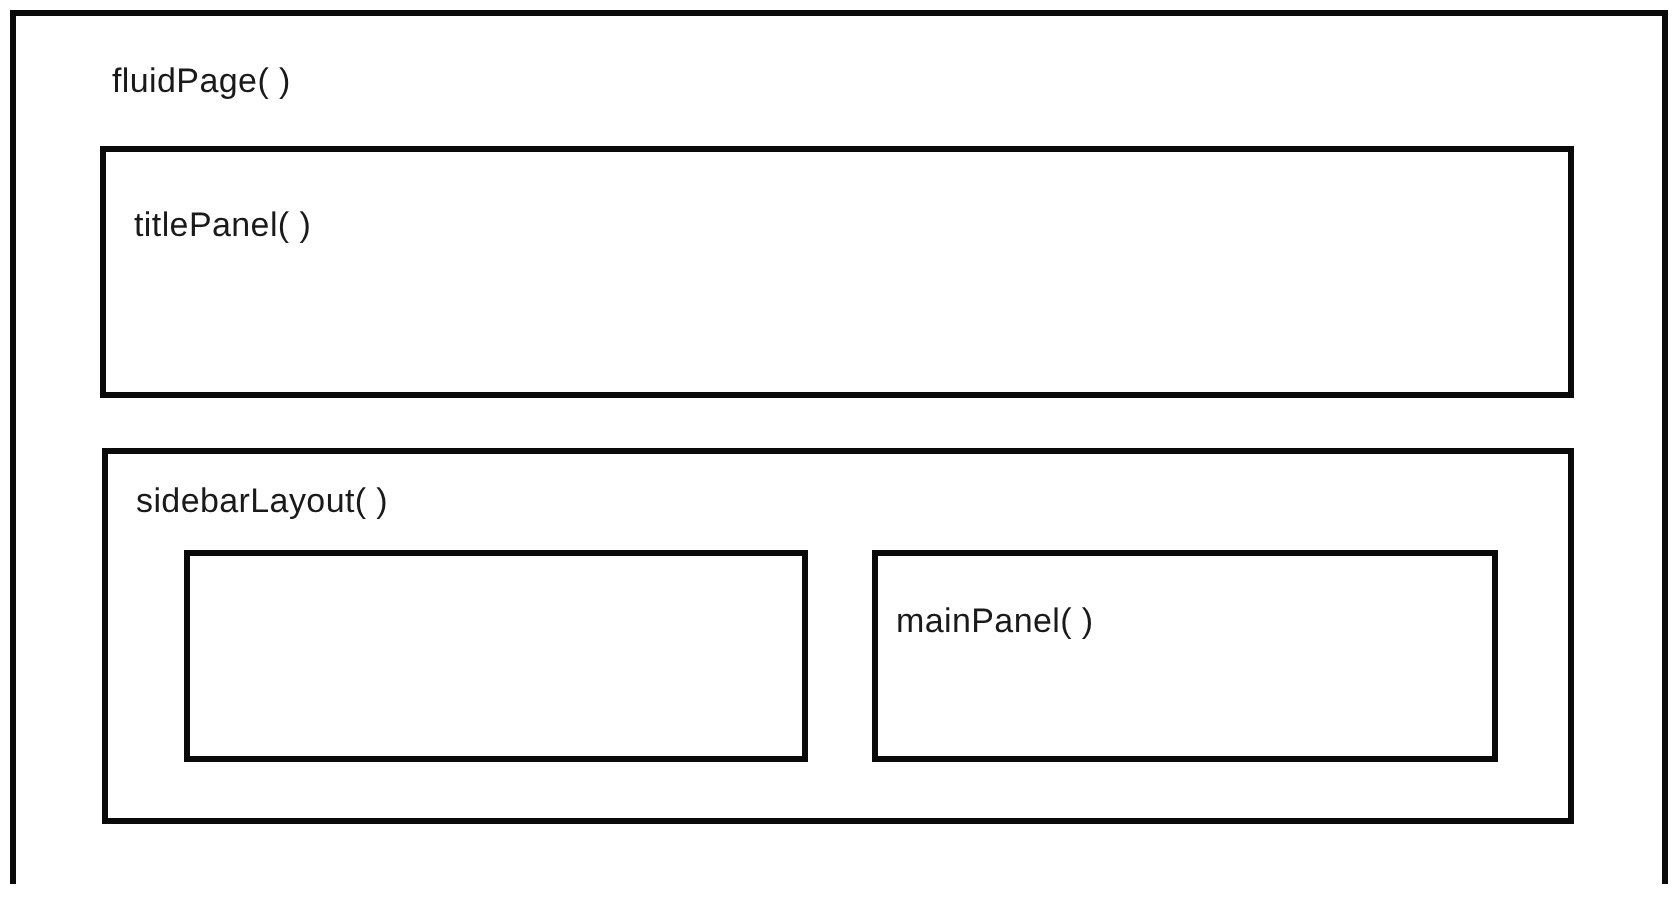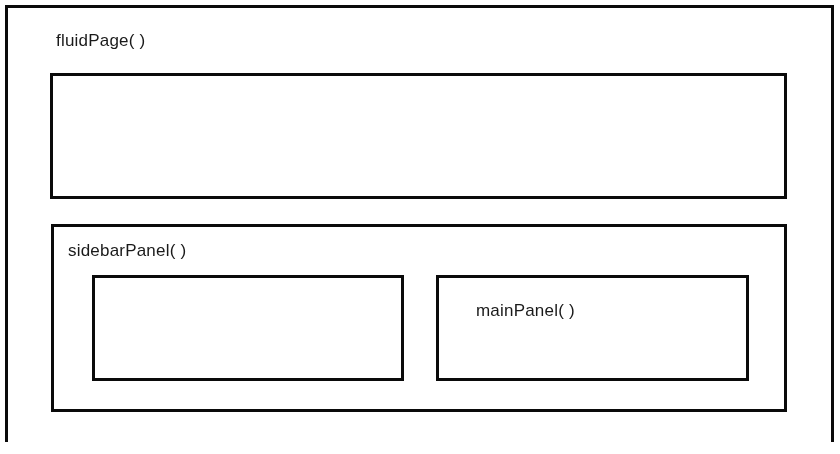--- a/index.html
+++ b/index.html
@@ -82,35 +82,36 @@
   }
 
   
   #main-panel-box {
     left: 436px;
     top: 275px;
     width: 313px;
     height: 106px;
   }
   #main-panel-label {
-    left: 476px;
+    left: 448px;
     top: 301px;
   }
 </style>
 </head>
 <body>
 
 <div id="canvas">
 
   <div class="box" id="fluid-page-box"></div>
   <div class="label" id="fluid-page-label">fluidPage( )</div>
 
   <div class="box" id="title-panel-box"></div>
+  <div class="label" id="title-panel-label">titlePanel( )</div>
 
   <div class="box" id="sidebar-layout-box"></div>
-  <div class="label" id="sidebar-layout-label">sidebarPanel( )</div>
+  <div class="label" id="sidebar-layout-label">sidebarLayout( )</div>
 
   <div class="box" id="sidebar-panel-box"></div>
 
   <div class="box" id="main-panel-box"></div>
   <div class="label" id="main-panel-label">mainPanel( )</div>
 
 </div>
 
 </body></html>

